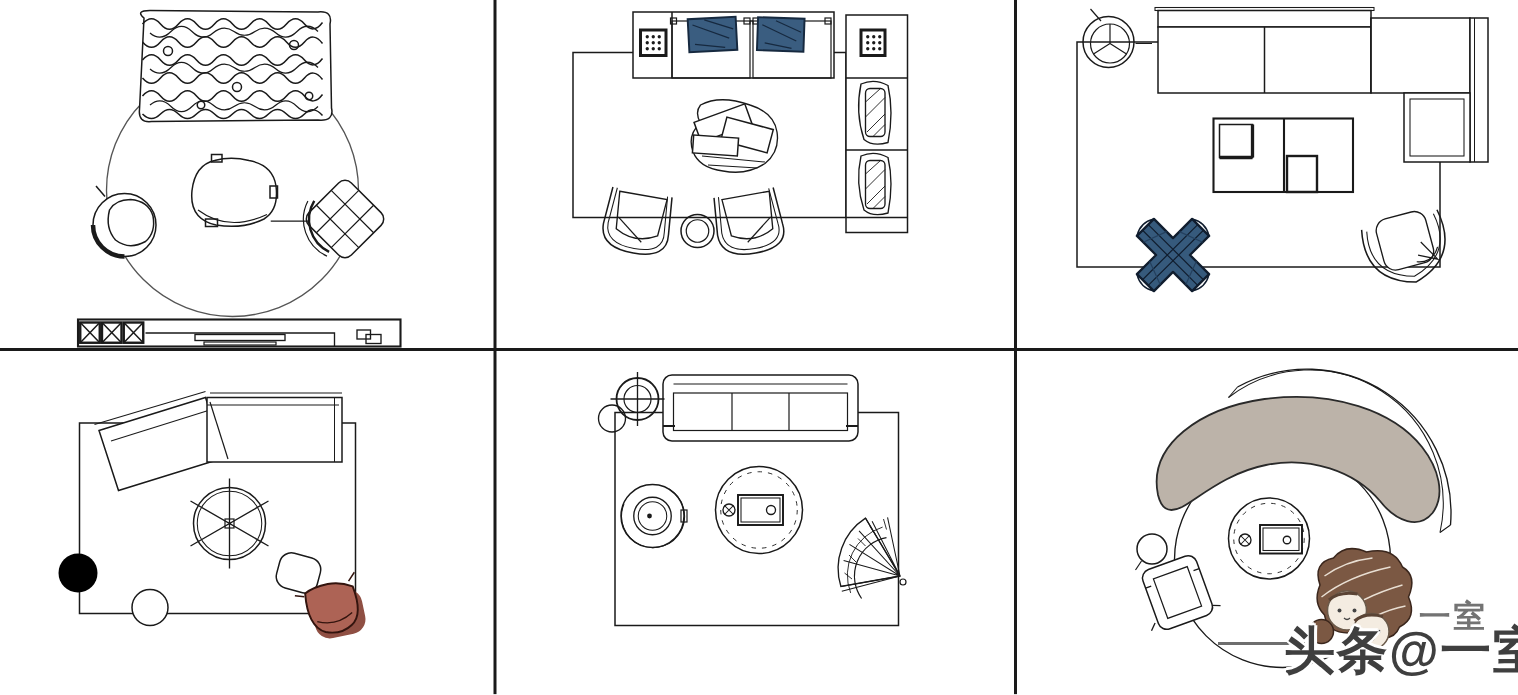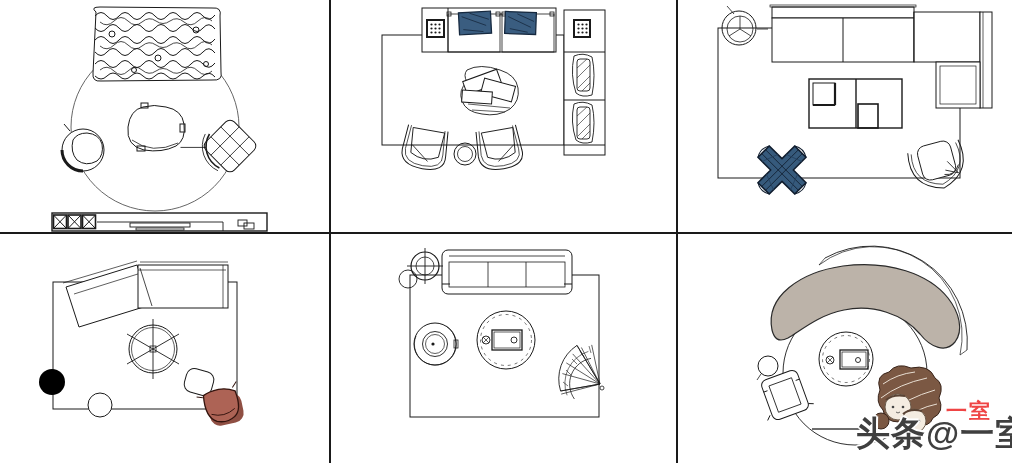--- a/index.html
+++ b/index.html
@@ -6,21 +6,21 @@
   #sheet{position:relative;width:1012px;height:463px;background:#ffffff;overflow:hidden;
          font-family:"Liberation Sans",sans-serif;}
   .cell{position:absolute;}
   .divider{position:absolute;background:#1a1a1a;}
   svg{display:block;}
   .wm-main{position:absolute;left:856px;top:411px;font-size:34px;font-weight:700;
            letter-spacing:1px;color:#3f3f3f;white-space:nowrap;
            text-shadow:-2px 0 0 #fff,2px 0 0 #fff,0 -2px 0 #fff,0 2px 0 #fff,
                        -1px -1px 0 #fff,1px 1px 0 #fff,1px -1px 0 #fff,-1px 1px 0 #fff;}
   .wm-ghost{position:absolute;left:946px;top:397px;font-size:21px;font-weight:700;
-            letter-spacing:2px;color:#ef4444;white-space:nowrap;
+            letter-spacing:2px;color:#737373;white-space:nowrap;
             text-shadow:-1px 0 0 #fff,1px 0 0 #fff,0 1px 0 #fff,0 -1px 0 #fff;}
   .wm-swash{position:absolute;left:812px;top:428px;width:58px;height:2px;background:#6e6e6e;}
 </style>
 </head>
 <body>
 
 <div id="sheet">
 
   <svg class="cell" style="left:0;top:0" width="329" height="232" viewBox="0 0 329 232">
     <g fill="none" stroke="#1a1a1a" stroke-width="1">

